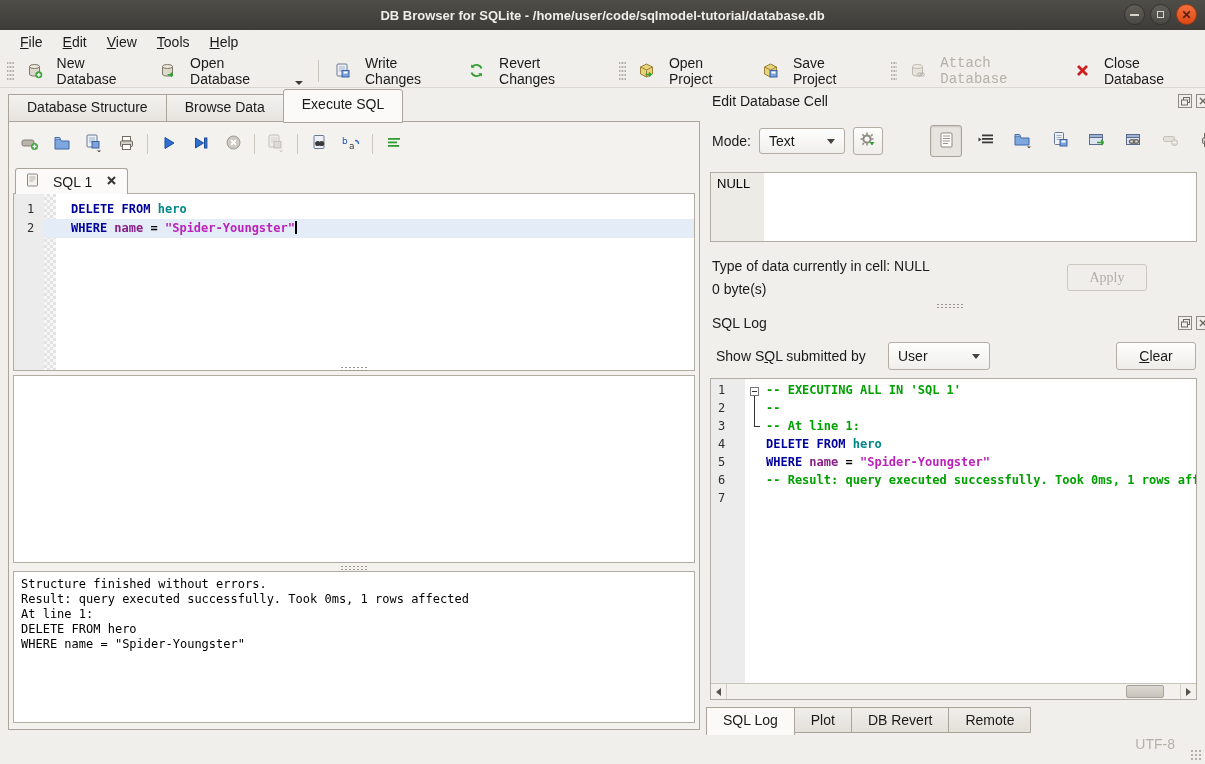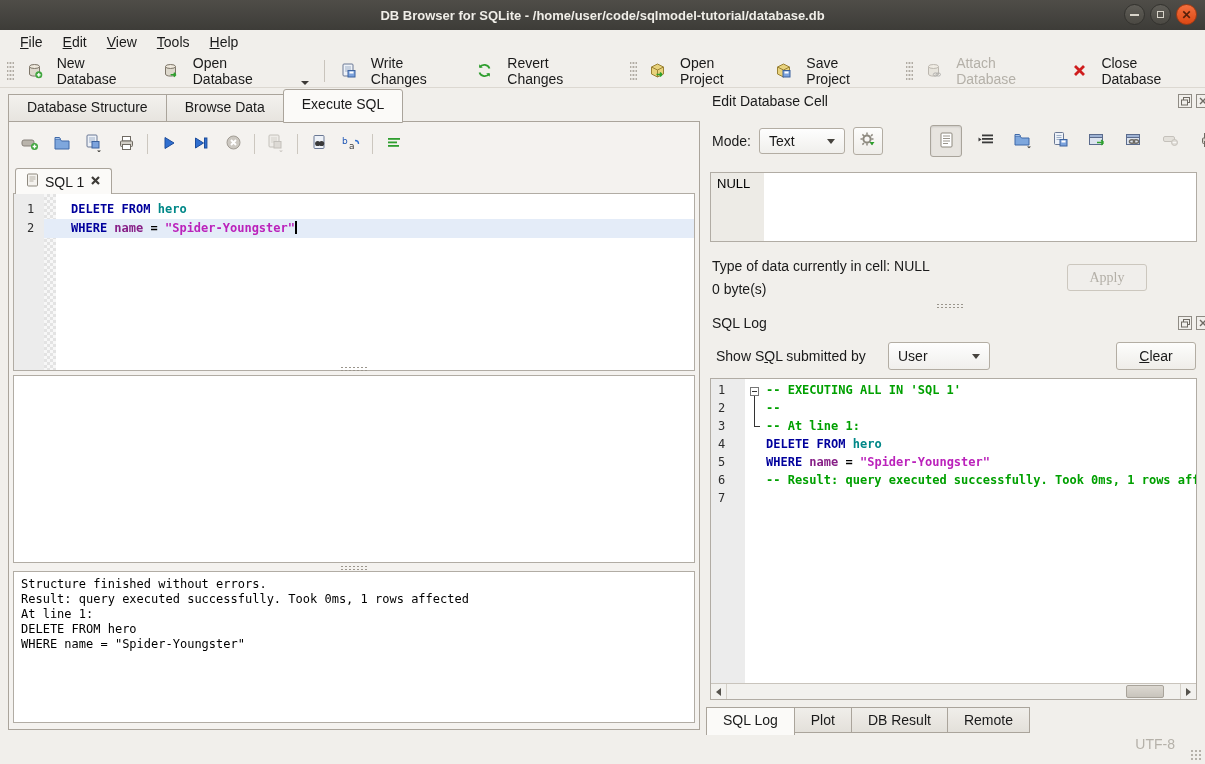--- a/index.html
+++ b/index.html
@@ -21,38 +21,38 @@
   
   .menubar{position:absolute;left:0;top:30px;width:100%;height:24px;display:flex;align-items:center;padding-left:10px;box-sizing:border-box;background:#f1efeb;}
   .menu-item{padding:2px 10px;font-size:14px;}
   .menu-item u{text-decoration:underline;}
   .toolbar{position:absolute;left:0;top:54px;width:100%;height:34px;display:flex;align-items:center;
     background:#f1efeb;border-bottom:1px solid #dcd8d1;box-sizing:border-box;padding-left:4px;}
   .tb-grip{width:7px;height:22px;margin:0 3px;
     background-image:radial-gradient(#aaa59c 1px,transparent 1.1px);background-size:3px 4px;background-position:center;}
   .tb-sep{width:1px;height:22px;background:#c9c4bc;margin:0 6px;}
   .tb-btn{display:flex;align-items:center;gap:14px;padding:4px 9px;font-size:14px;position:relative;}
-  .tb-btn.disabled{color:#b4b0a8;}
+  .tb-btn.disabled{color:#b4b0a8;font-family:Liberation Mono, monospace;}
   .tb-btn svg{display:block;}
   .dd-caret{width:0;height:0;border-left:4px solid transparent;border-right:4px solid transparent;
     border-top:4px solid #3c3a36;margin-left:2px;align-self:flex-end;margin-bottom:2px;}
   
   .main-tabs{position:absolute;left:8px;top:94px;display:flex;align-items:flex-end;height:28px;z-index:3;}
   .mtab{padding:4px 18px 5px;font-size:14px;background:linear-gradient(#f3f1ee,#e7e4df);
     border:1px solid #aaa49b;border-right:none;height:17px;}
   .mtab:last-child{border-right:1px solid #aaa49b;}
   .mtab.active{background:#fbfaf8;border-right:1px solid #aaa49b;height:21px;padding-top:6px;
     border-top-left-radius:3px;border-top-right-radius:3px;position:relative;z-index:4;margin-bottom:-1px;}
   
   .left-frame{position:absolute;left:8px;top:121px;width:692px;height:609px;background:#f4f2ef;
     border:1px solid #aaa49b;box-sizing:border-box;z-index:2;}
   .ed-toolbar{position:absolute;left:8px;top:8px;height:28px;display:flex;align-items:center;gap:6px;}
   .ico-btn{width:26px;height:24px;display:flex;align-items:center;justify-content:center;}
   .ed-sep{width:1px;height:20px;background:#ccc7bf;margin:0 2px;}
-  .sqltab{position:absolute;left:6px;top:46px;height:25px;display:flex;align-items:center;gap:6px;
+  .sqltab{position:absolute;left:6px;top:46px;height:25px;display:flex;align-items:center;gap:14px;
     background:#fbfaf8;border:1px solid #aaa49b;border-bottom:none;border-top-left-radius:3px;
     border-top-right-radius:3px;padding:0 10px;z-index:3;}
   .sqltab .label{font-size:14px;}
   
   .pane{position:absolute;left:4px;width:682px;background:#fff;border:1px solid #b1aca4;box-sizing:border-box;overflow:hidden;}
   .editor-pane{top:71px;height:178px;}
   .results-pane{top:253px;height:188px;}
   .message-pane{top:449px;height:152px;font-family:"DejaVu Sans Mono",monospace;font-size:12px;
     line-height:15px;padding:5px 7px;color:#000;}
   .grip-h{position:absolute;left:50%;transform:translateX(-50%);width:28px;height:5px;
@@ -513,21 +513,21 @@
         </div>
       <div class="sb-btn right">
           <span class="tri-r"></span>
         </div>
     </div>
   </div>
 
   <div class="dock-tabs">
     <div class="dtab active">SQL Log</div>
     <div class="dtab">Plot</div>
-    <div class="dtab">DB Result</div>
+    <div class="dtab">DB Revert</div>
     <div class="dtab">Remote</div>
   </div>
 
   <div class="statusbar">
     <span class="enc">UTF-8</span>
   </div>
   <div class="size-grip"></div>
 
 </div>
 

